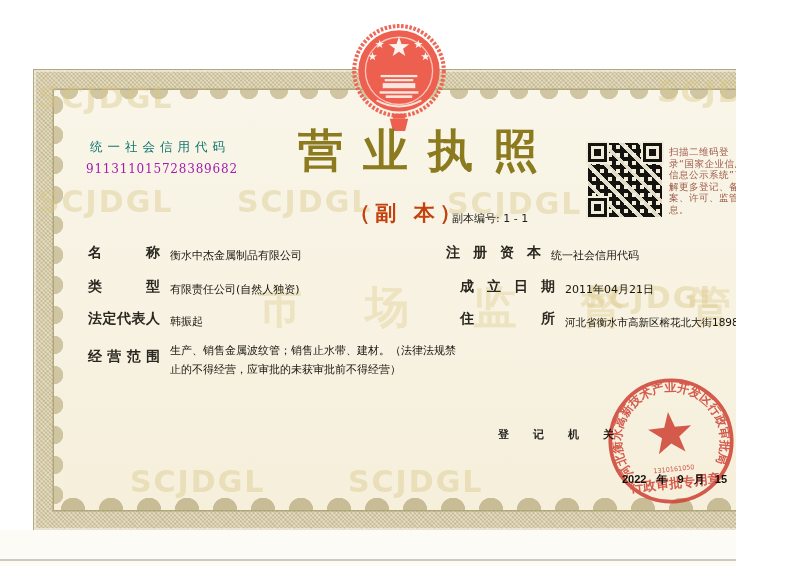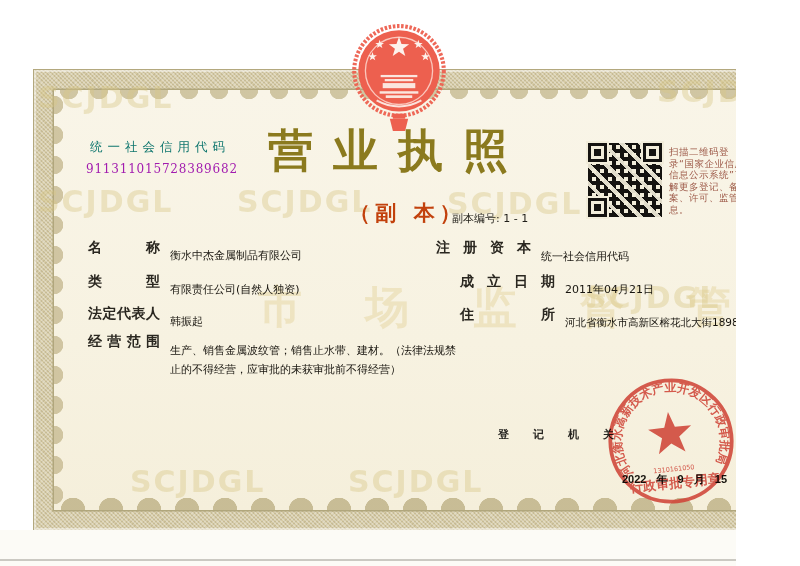--- a/index.html
+++ b/index.html
@@ -37,50 +37,50 @@
       letter-spacing:24px;color:rgba(219,199,130,.34);white-space:nowrap;pointer-events:none;}
 
   
   .content{position:absolute;inset:0;z-index:3;}
   .abs{position:absolute;}
 
   .credit-label{left:90px;top:139px;font-size:12.5px;letter-spacing:5px;color:#0f766e;font-weight:500;}
   .credit-value{left:86px;top:162px;font-size:12px;font-family:"DejaVu Serif","Liberation Serif",serif;
       letter-spacing:.8px;color:#a21caf;}
 
-  .title{left:248px;top:121px;width:310px;text-align:left;font-size:45px;font-weight:700;
+  .title{left:248px;top:121px;width:310px;text-align:right;font-size:45px;font-weight:700;
       color:#8b7a1e;letter-spacing:20px;padding-left:20px;box-sizing:border-box;white-space:nowrap;}
   .subtitle{left:305px;top:199px;width:200px;text-align:center;font-size:21px;font-weight:600;
       color:#c2410c;letter-spacing:5px;padding-left:5px;box-sizing:border-box;}
   .copy-no{left:452px;top:211px;font-size:11px;color:#201e18;}
 
   .qr{left:588px;top:143px;width:74px;height:74px;background:#f2edda;}
   .qr-noise{position:absolute;inset:0;background-image:
       repeating-linear-gradient(45deg, rgba(242,237,218,0) 0 9px, rgba(242,237,218,.92) 9px 13px),
       repeating-linear-gradient(0deg,#151310 0 4px, rgba(0,0,0,0) 4px 8px),
       repeating-linear-gradient(90deg,#151310 0 4px,#f2edda 4px 8px);}
   .qf{position:absolute;width:19px;height:19px;border:3.5px solid #151310;background:#f2edda;
       box-shadow:0 0 0 2px #f2edda;box-sizing:border-box;}
   .qf::after{content:"";position:absolute;inset:3px;background:#151310;}
   .qf-tl{left:0;top:0;} .qf-tr{right:0;top:0;} .qf-bl{left:0;bottom:0;}
   .qr-caption{left:669px;top:146px;width:80px;font-size:9.5px;line-height:11.5px;
       color:#9c5847;letter-spacing:.5px;}
 
-  .row{position:absolute;display:flex;align-items:flex-start;}
+  .row{position:absolute;display:flex;align-items:center;}
   .flabel{font-size:14px;font-weight:600;color:#2a2720;text-align:justify;text-align-last:justify;
       flex:none;line-height:1.25;}
   .fvalue{font-size:11px;color:#17140e;line-height:1.7;margin-top:8px;}
   .rows-left .flabel{width:72px;margin-right:10px;}
   .rows-right .flabel{width:95px;margin-right:10px;}
   .r-name{left:88px;top:239px;width:380px;}
   .r-type{left:88px;top:273px;width:380px;}
   .r-legal{left:88px;top:305px;width:380px;}
   .r-scope{left:88px;top:333px;width:372px;}
   .r-scope .fvalue{width:290px;line-height:1.75;}
-  .r-capital{left:436px;top:239px;width:300px;font-family:Liberation Serif, serif;}
+  .r-capital{left:446px;top:239px;width:300px;}
   .r-estab{left:460px;top:273px;width:300px;}
   .r-addr{left:460px;top:306px;width:305px;}
   .r-addr .fvalue{font-size:10.5px;white-space:nowrap;}
 
   .registry{left:498px;top:427px;width:116px;font-size:11px;font-weight:600;color:#262420;
       text-align:justify;text-align-last:justify;}
 
   .seal{left:606px;top:376px;width:130px;height:130px;opacity:.88;transform:rotate(-6deg);
       mix-blend-mode:multiply;}
   .date{left:574px;top:472px;font-size:11px;font-weight:600;color:#16130d;word-spacing:7px;

